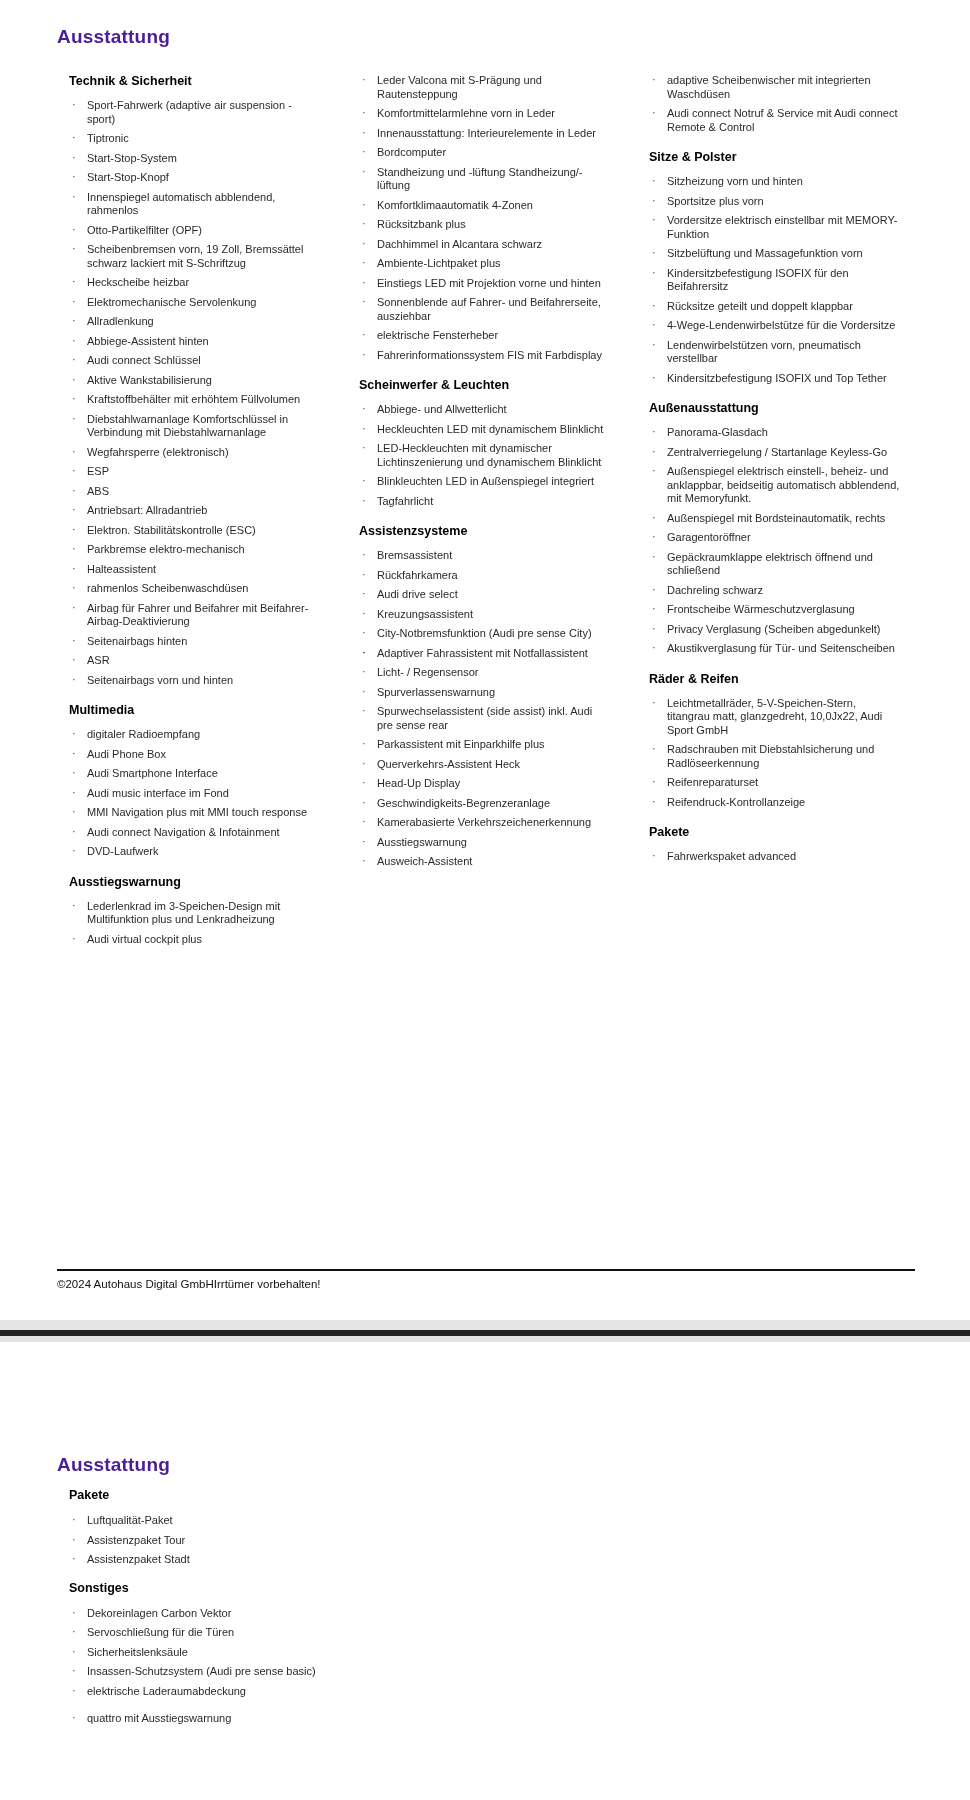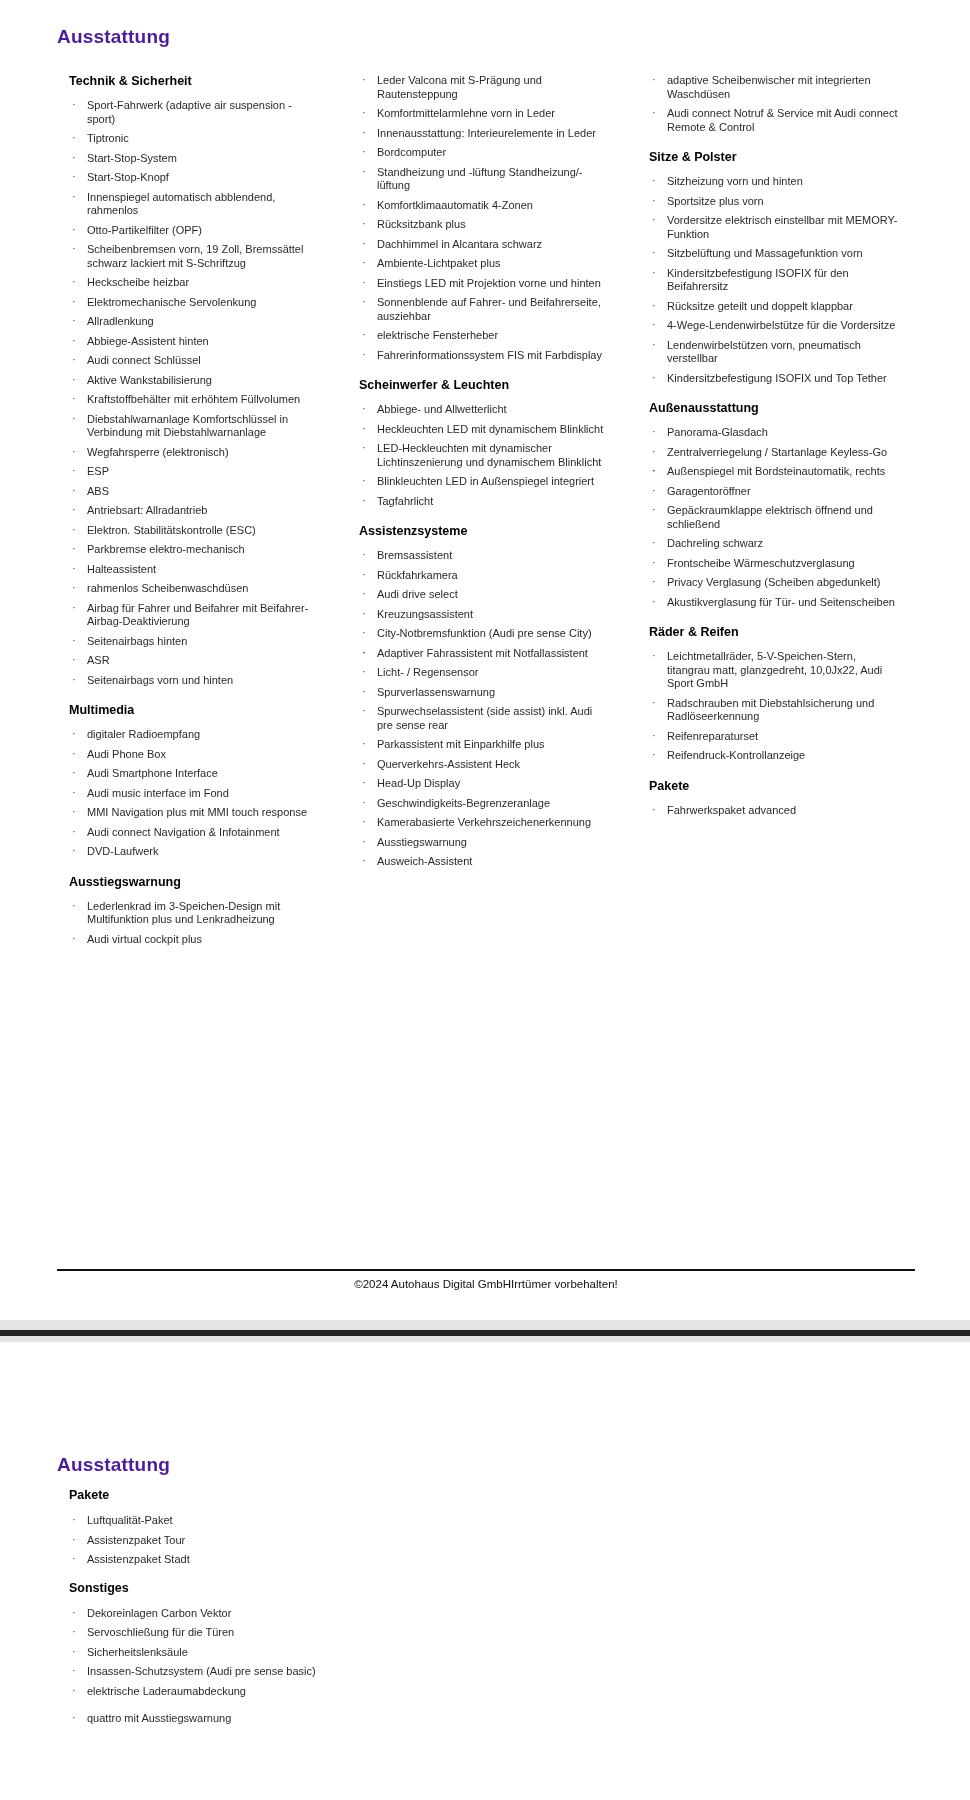--- a/index.html
+++ b/index.html
@@ -8,21 +8,21 @@
   .page1{height:1320px;position:relative;padding:26px 57px 0 57px;}
   .doc-title{font-size:19px;font-weight:700;color:#4c1d95;margin:0 0 14px 0;letter-spacing:.2px;}
   .columns{display:flex;gap:14px;}
   .col{flex:1 1 0;min-width:0;}
   .section{margin:12px;}
   .sec-heading{font-size:12.5px;font-weight:700;color:#000;margin:16px 0 11px 0;}
   .col .section:first-child .sec-heading{margin-top:0;}
   ul.items{list-style:none;margin:0;padding:0;}
   ul.items li{position:relative;padding-left:18px;margin:0 0 6px 0;font-size:11px;line-height:13.5px;color:#2a2a2a;}
   .bullet{position:absolute;left:3px;top:-1px;color:#444;}
-  .footer{position:absolute;left:57px;right:55px;top:1269px;border-top:2px solid #111;padding-top:7px;display:flex;justify-content:center;font-size:11.5px;color:#111;}
+  .footer{position:absolute;left:57px;right:55px;top:1269px;border-top:2px solid #111;padding-top:7px;display:flex;justify-content:flex-start;font-size:11.5px;color:#111;}
   .page-sep{height:22px;background:#e4e4e4;position:relative;}
   .sep-dark{position:absolute;left:0;right:0;top:10px;height:6px;background:#222;}
   .page2{height:458px;padding:112px 57px 0 57px;}
   .page2 .doc-title{margin:0 0 8px 0;}
   .page2 .section{width:340px;}
   .page2 .sec-heading{margin:14px 0 12px 0;}
   .page2 .section:first-child .sec-heading{margin-top:0;}
   .section.spaced{margin-top:14px;}
 </style>
 </head>
@@ -154,21 +154,21 @@
             <li><span class="bullet">·</span><span>4-Wege-Lendenwirbelstütze für die Vordersitze</span></li>
             <li><span class="bullet">·</span><span>Lendenwirbelstützen vorn, pneumatisch verstellbar</span></li>
             <li><span class="bullet">·</span><span>Kindersitzbefestigung ISOFIX und Top Tether</span></li>
           </ul>
         </div>
         <div class="section">
           <h3 class="sec-heading">Außenausstattung</h3>
           <ul class="items">
             <li><span class="bullet">·</span><span>Panorama-Glasdach</span></li>
             <li><span class="bullet">·</span><span>Zentralverriegelung / Startanlage Keyless-Go</span></li>
-            <li><span class="bullet">·</span></li>
+            <li><span class="bullet">·</span><span>Außenspiegel elektrisch einstell-, beheiz- und anklappbar, beidseitig automatisch abblendend, mit Memoryfunkt.</span></li>
             <li><span class="bullet">·</span><span>Außenspiegel mit Bordsteinautomatik, rechts</span></li>
             <li><span class="bullet">·</span><span>Garagentoröffner</span></li>
             <li><span class="bullet">·</span><span>Gepäckraumklappe elektrisch öffnend und schließend</span></li>
             <li><span class="bullet">·</span><span>Dachreling schwarz</span></li>
             <li><span class="bullet">·</span><span>Frontscheibe Wärmeschutzverglasung</span></li>
             <li><span class="bullet">·</span><span>Privacy Verglasung (Scheiben abgedunkelt)</span></li>
             <li><span class="bullet">·</span><span>Akustikverglasung für Tür- und Seitenscheiben</span></li>
           </ul>
         </div>
         <div class="section">

